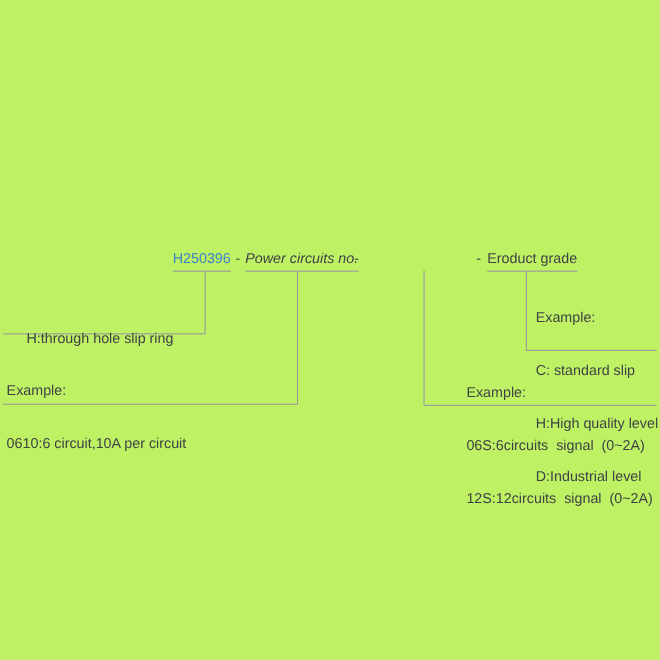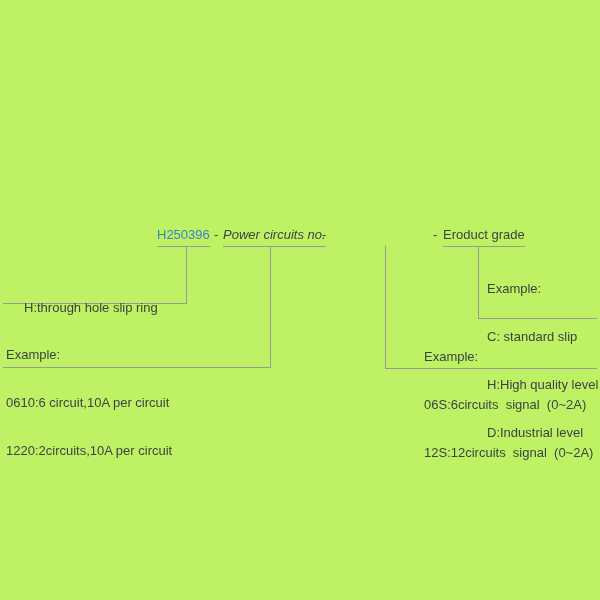--- a/index.html
+++ b/index.html
@@ -90,21 +90,20 @@
   <div class="hline" id="h-signal"></div>
   <div class="hline" id="h-grade"></div>
 
   <div class="block" id="code-note">
     <div>H:through hole slip ring</div>
   </div>
 
   <div class="block" id="power-example">
     <div>Example:</div>
     <div>0610:6 circuit,10A per circuit</div>
-    <div>1220:2circuits,10A per circuit</div>
   </div>
 
   <div class="block" id="signal-example">
     <div>Example:</div>
     <div>06S:6circuits  signal  (0~2A)</div>
     <div>12S:12circuits  signal  (0~2A)</div>
   </div>
 
   <div class="block" id="grade-example">
     <div>Example:</div>

